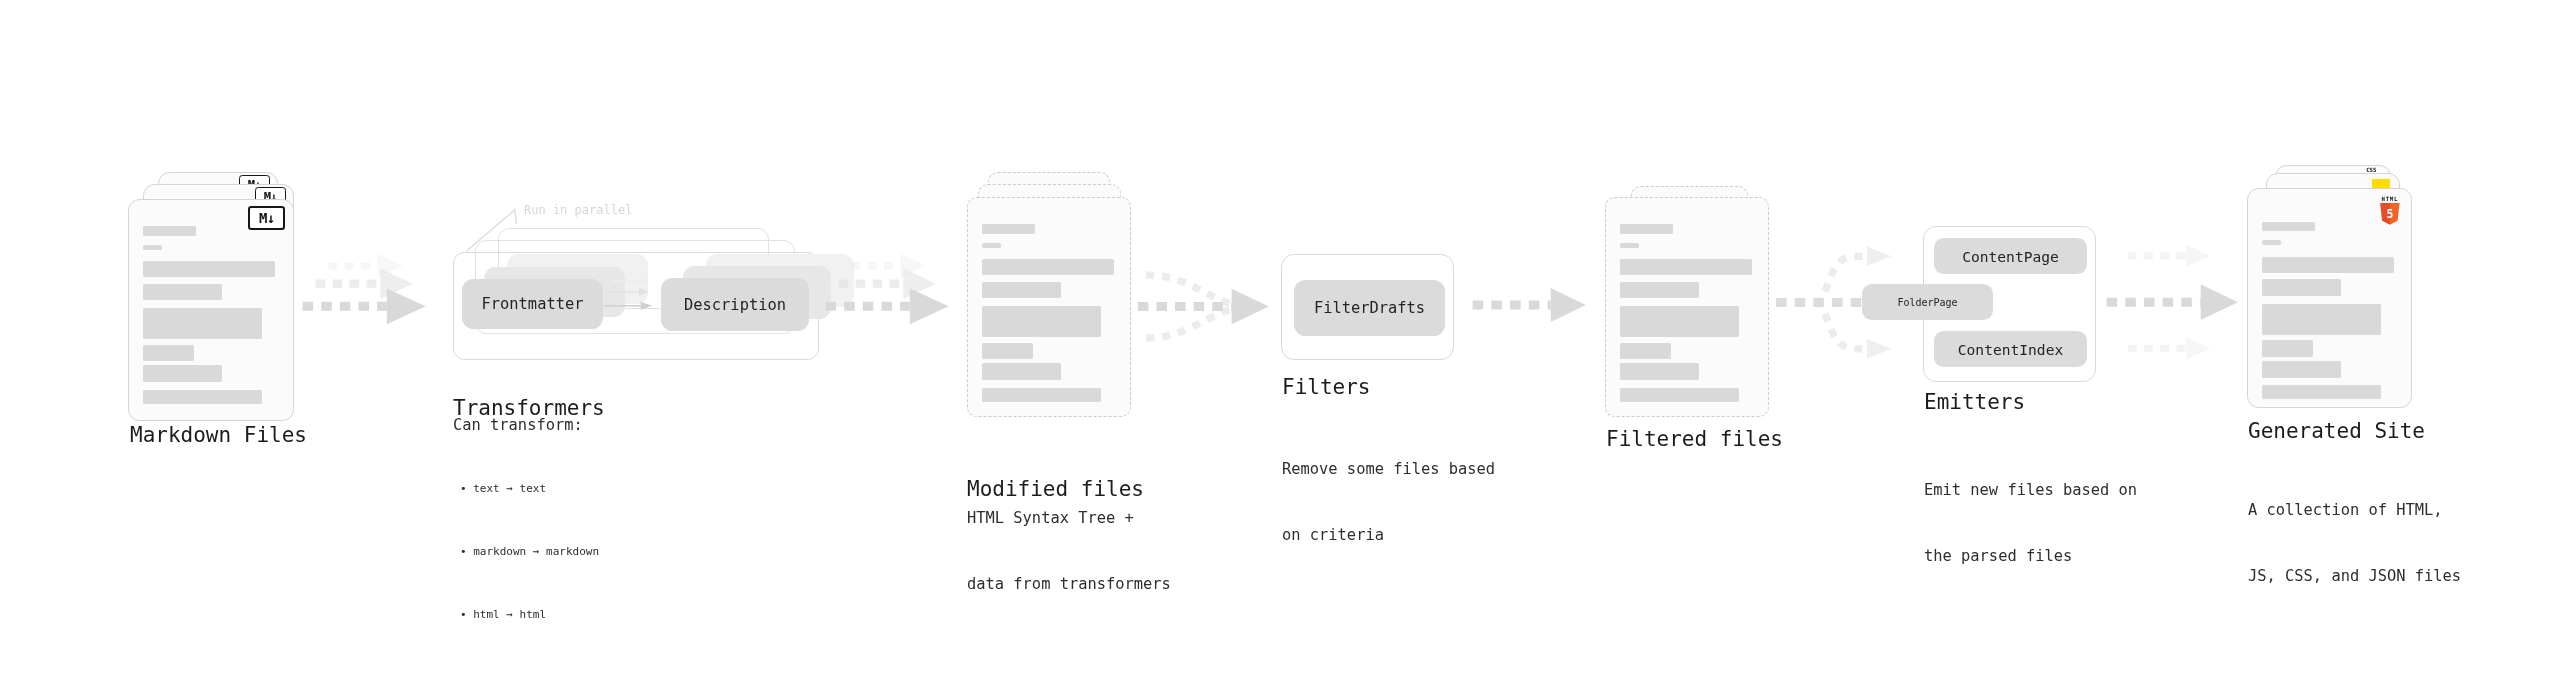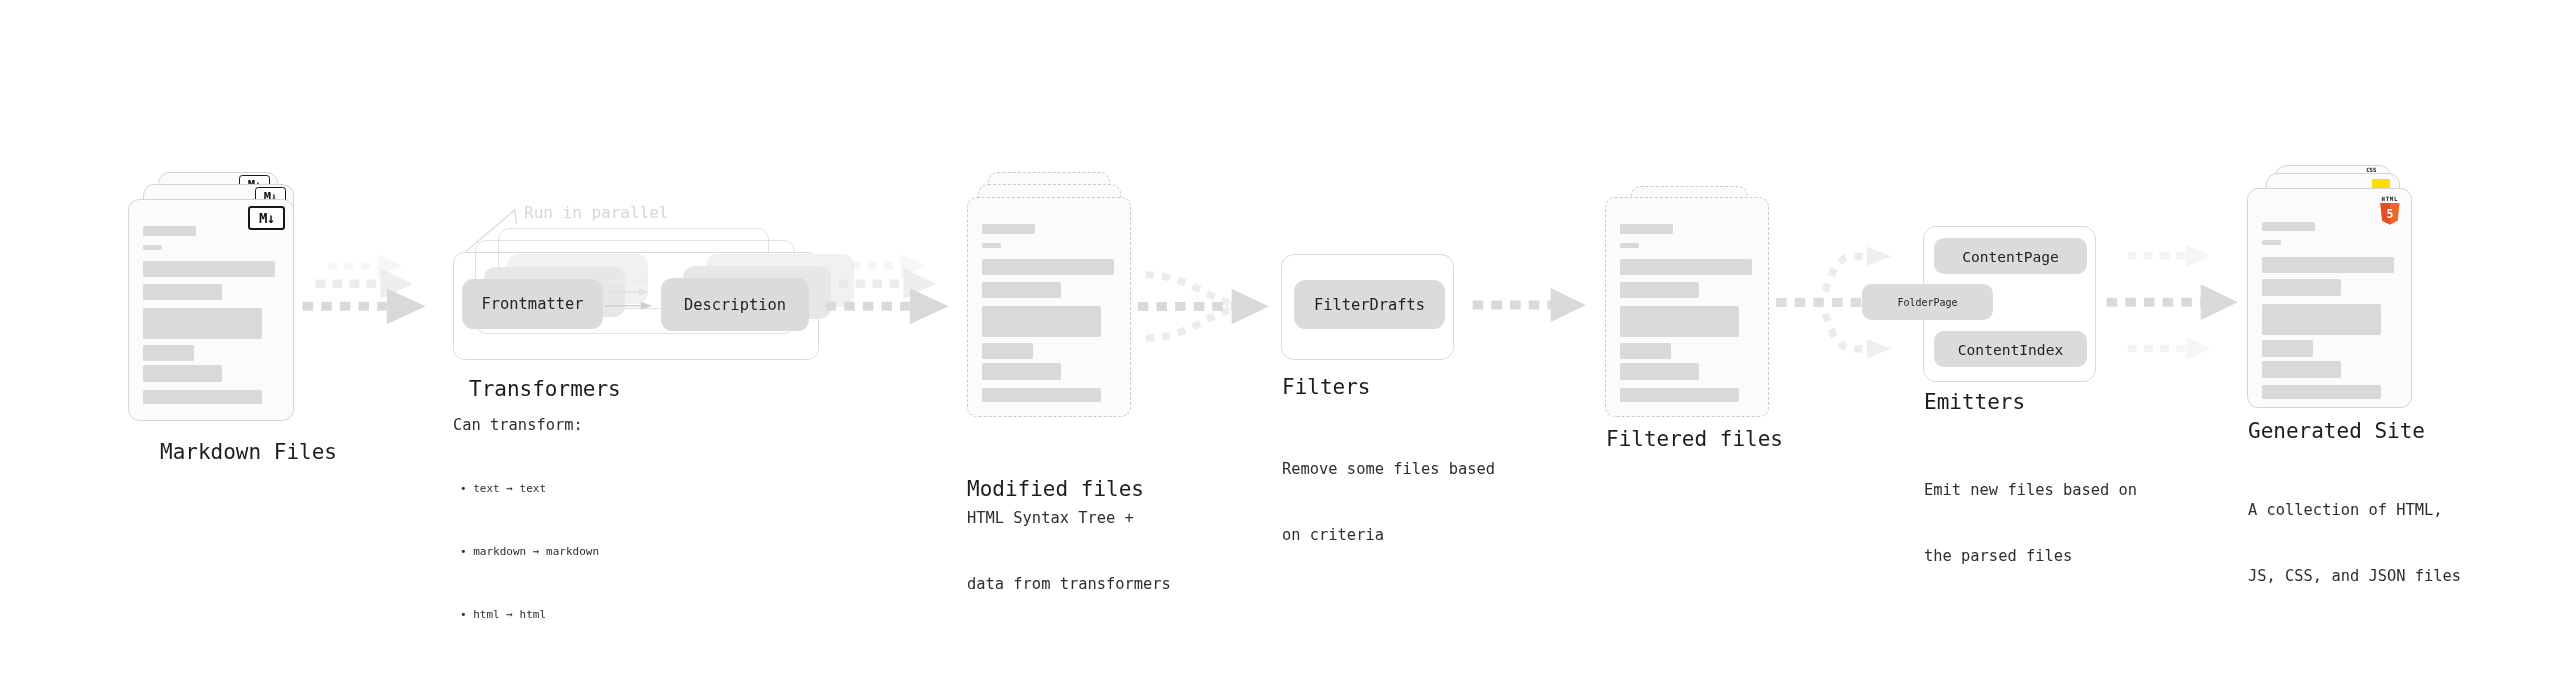--- a/index.html
+++ b/index.html
@@ -31,21 +31,21 @@
   .node{position:absolute;display:flex;align-items:center;justify-content:center;background:#dbdbdb;
         border-radius:11.4px;font-size:15.4px;color:#242424;box-sizing:border-box;}
   .node.g1{background:#e7e7e7;}
   .node.g2{background:#f1f1f1;}
   
   .panel{position:absolute;border:1.3px solid #d9d9d9;border-radius:13px;background:#ffffff;box-sizing:border-box;}
   
   .title{position:absolute;font-size:21px;font-weight:500;color:#1c1c1c;white-space:pre;line-height:24.4px;}
   .sub{position:absolute;font-size:15.4px;color:#2e2e2e;line-height:22px;white-space:pre;}
   .bullets{position:absolute;font-size:11px;color:#2e2e2e;line-height:21px;white-space:pre;}
-  .note{position:absolute;font-size:16px;color:#d6d6d6;white-space:pre;}
+  .note{position:absolute;font-size:12px;color:#d6d6d6;white-space:pre;}
   
   .css-badge{position:absolute;top:1.6px;right:11.4px;width:14.6px;text-align:center;}
   .css-badge .t{display:block;font-size:5.7px;line-height:5.7px;font-weight:bold;color:#111;}
   .css-badge .bar{display:block;height:2.4px;background:#2965f1;margin-top:0.8px;border-radius:0.8px;}
   .js-badge{position:absolute;top:4.9px;right:9px;width:18px;height:9px;background:#ffdd00;}
   .html5-badge{position:absolute;top:6.5px;right:11.4px;width:19.5px;text-align:center;}
   .html5-badge .t{display:block;font-size:5.7px;line-height:6.5px;font-weight:bold;color:#111;letter-spacing:0.8px;}
   .html5-badge .shield{width:19.5px;height:22px;margin-top:0.8px;
       background:linear-gradient(90deg,#e44d26 50%,#f16529 50%);
       clip-path:polygon(0 0,100% 0,90% 82%,50% 100%,10% 82%);
@@ -70,21 +70,21 @@
         <i class="bb b1"></i>
           <i class="bb b2"></i>
           <i class="bb b3"></i>
           <i class="bb b4"></i>
           <i class="bb b5"></i>
           <i class="bb b6"></i>
           <i class="bb b7"></i>
           <i class="bb b8"></i>
       </div>
     </div>
-    <div class="title" style="left:130px;top:440px;margin-left:30px;">Markdown Files</div>
+    <div class="title" style="left:130px;top:423px;">Markdown Files</div>
   </div>
 
   <svg style="left:299px;top:248px;" width="140" height="81" viewBox="0 0 172 100">
     <g opacity="0.45">
       <line x1="36" y1="22" x2="96" y2="22" stroke="#ececec" stroke-width="9" stroke-dasharray="11 9"></line>
       <path d="M96 7 L128 22 L96 37 Z" fill="#efefef"></path>
     </g>
     <g opacity="0.7">
       <line x1="20" y1="44" x2="100" y2="44" stroke="#e4e4e4" stroke-width="10" stroke-dasharray="12 9"></line>
       <path d="M100 25 L140 44 L100 63 Z" fill="#e7e7e7"></path>
@@ -121,21 +121,21 @@
         </g>
       <g>
           <line x1="2" y1="40" x2="46" y2="40" stroke="#cfcfcf" stroke-width="2"></line>
           <path d="M46 35 L60 40 L46 45 Z" fill="#cfcfcf"></path>
         </g>
     </svg>
 
     <div class="node" style="left:462px;top:279px;width:141px;height:50px;">Frontmatter</div>
     <div class="node" style="left:661px;top:278px;width:148px;height:53px;">Description</div>
 
-    <div class="title" style="left:453px;top:377px;margin-left:16px;">Transformers</div>
+    <div class="title" style="left:453px;top:396px;">Transformers</div>
     <div class="sub" style="left:453px;top:414px;">Can transform:</div>
     <div class="bullets" style="left:460px;top:436px;">
       <div>• text → text</div>
       <div>• markdown → markdown</div>
       <div>• html → html</div>
     </div>
   </div>
 
   <svg style="left:822px;top:248px;" width="140" height="81" viewBox="0 0 172 100">
     <g opacity="0.45">
@@ -176,21 +176,21 @@
 
   <svg style="left:1136px;top:262px;" width="138" height="89" viewBox="0 0 170 110">
     <path d="M12 16 C60 16 80 40 118 52" fill="none" stroke="#ececec" stroke-width="9" stroke-dasharray="10 10"></path>
     <path d="M12 94 C60 94 80 70 118 58" fill="none" stroke="#ececec" stroke-width="9" stroke-dasharray="10 10"></path>
     <line x1="2" y1="55" x2="118" y2="55" stroke="#d9d9d9" stroke-width="11" stroke-dasharray="13 10"></line>
     <path d="M118 33 L164 55 L118 77 Z" fill="#d9d9d9"></path>
   </svg>
 
   <div>
     <div class="panel" style="left:1281px;top:254px;width:173px;height:106px;"></div>
-    <div class="node" style="left:1294px;top:280px;width:151px;height:49px;">FilterDrafts</div>
+    <div class="node" style="left:1294px;top:280px;width:151px;height:56px;">FilterDrafts</div>
     <div class="title" style="left:1282px;top:375px;">Filters</div>
     <div class="sub" style="left:1282px;top:414px;">
       <div>Remove some files based</div>
       <div>on criteria</div>
     </div>
   </div>
 
   <svg style="left:1471px;top:287px;" width="118" height="36" viewBox="0 0 145 44">
     <line x1="2" y1="22" x2="98" y2="22" stroke="#d9d9d9" stroke-width="11" stroke-dasharray="13 10"></line>
     <path d="M98 1 L141 22 L98 43 Z" fill="#d9d9d9"></path>

